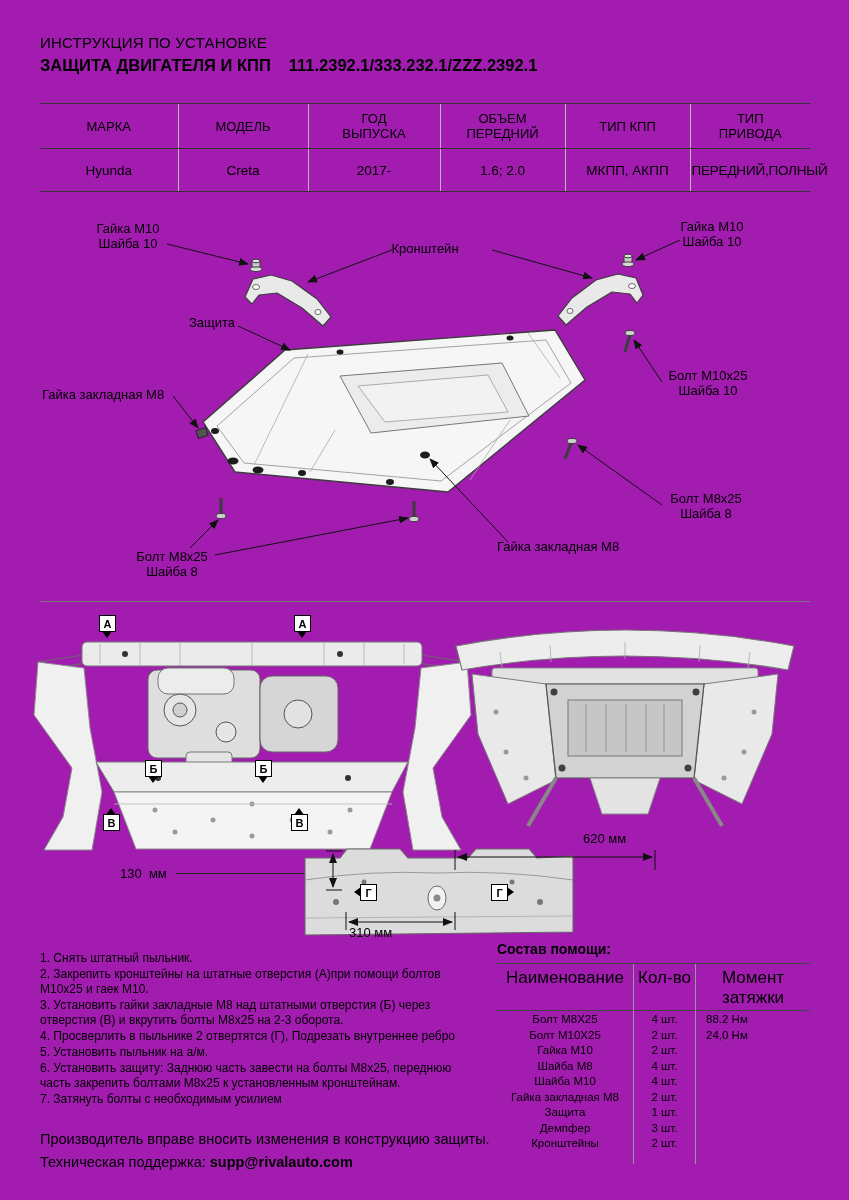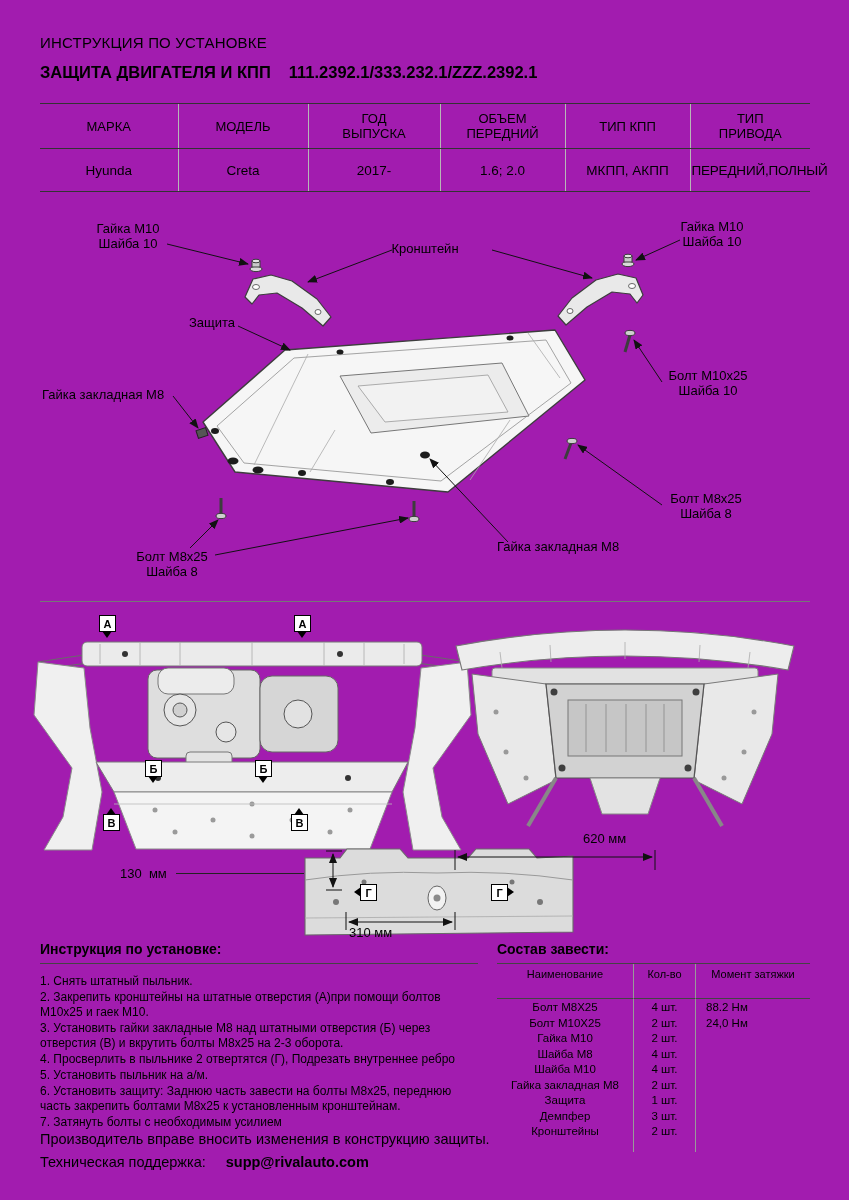--- a/index.html
+++ b/index.html
@@ -1,21 +1,21 @@
 <!DOCTYPE html>
 <html><head>
 <meta charset="utf-8">
 <style>
   html,body{margin:0;padding:0;background:#fff;}
   .page{position:relative;width:849px;height:1200px;background:#a21caf;overflow:hidden;
         font-family:"Liberation Sans",sans-serif;color:#000;}
 
   
   .hdr1{position:absolute;left:40px;top:34px;font-size:15px;letter-spacing:.2px;}
-  .hdr2{position:absolute;left:40px;top:63px;font-size:16.5px;font-weight:bold;}
+  .hdr2{position:absolute;left:40px;top:56px;font-size:16.5px;font-weight:bold;}
   .hdr2 .codes{margin-left:18px;}
 
   
   .spec{position:absolute;left:40px;top:103px;width:770px;border-collapse:collapse;table-layout:fixed;}
   .spec th{font-weight:normal;font-size:13px;line-height:15px;white-space:pre-line;text-align:center;
            vertical-align:middle;height:42px;border-top:1.4px solid #333;border-bottom:1px solid #333;}
   .spec td{font-size:13.5px;text-align:center;vertical-align:middle;height:40px;border-bottom:1.4px solid #333;}
   .spec th + th,.spec td + td{border-left:1px solid #b7b7b7;}
   .cond{font-size:11px;letter-spacing:-.2px;}
 
@@ -44,29 +44,29 @@
   .dim-connector{position:absolute;left:176px;top:873px;width:128px;border-top:1px solid #222;}
 
   
   .sec-title{font-size:14px;font-weight:bold;padding-bottom:6px;border-bottom:1px solid #444;}
   .instr{position:absolute;left:40px;top:941px;width:438px;}
   .steps{margin-top:10px;font-size:12px;line-height:1.25;}
   .step{margin-bottom:1px;}
 
   .hw{position:absolute;left:497px;top:941px;width:313px;}
   .hw-grid{display:grid;grid-template-columns:136px 62px 1fr;margin-top:0;}
-  .hw-head{border-bottom:1px solid #444;padding:4px 0 18px;font-size:11px;text-align:center;}
+  .hw-head{border-bottom:1px solid #444;padding:4px 0 2px;font-size:17px;text-align:center;}
   .hw-cell{font-size:11.5px;line-height:14.5px;text-align:center;padding-top:1px;}
   .colsep{border-left:1px solid #999;}
   .hw-cell.torque{text-align:left;padding-left:10px;}
   .hw-pad{height:12px;}
 
   .footer1{position:absolute;left:40px;top:1131px;font-size:14.5px;}
   .footer2{position:absolute;left:40px;top:1154px;font-size:14.5px;}
-  .footer2 b{margin-left:20px;}
+  .footer2 b{margin-left:4px;}
 </style>
 </head>
 <body>
 
 <div class="page">
 
   <div class="hdr1">ИНСТРУКЦИЯ ПО УСТАНОВКЕ</div>
   <div class="hdr2">
     <span>ЗАЩИТА ДВИГАТЕЛЯ И КПП</span><span class="codes">111.2392.1/333.232.1/ZZZ.2392.1</span>
   </div>
@@ -330,34 +330,33 @@
   <div class="marker m-down" style="left:99px;top:615px;">А</div>
   <div class="marker m-down" style="left:294px;top:615px;">А</div>
   <div class="marker m-down" style="left:145px;top:760px;">Б</div>
   <div class="marker m-down" style="left:255px;top:760px;">Б</div>
   <div class="marker m-up" style="left:103px;top:814px;">В</div>
   <div class="marker m-up" style="left:291px;top:814px;">В</div>
   <div class="marker m-left" style="left:360px;top:884px;">Г</div>
   <div class="marker m-right" style="left:491px;top:884px;">Г</div>
 
   <div class="instr">
-    <div class="sec-title">Инструкция по установке:</div>
     <div class="steps">
       <div class="step">1. Снять штатный пыльник.</div>
       <div class="step">2. Закрепить кронштейны на штатные отверстия (А)при помощи болтов М10х25 и гаек М10.</div>
       <div class="step">3. Установить гайки закладные М8 над штатными отверстия (Б) через отверстия (В) и вкрутить болты М8х25 на 2-3 оборота.</div>
       <div class="step">4. Просверлить в пыльнике 2 отвертятся (Г), Подрезать внутреннее ребро</div>
       <div class="step">5. Установить пыльник на а/м.</div>
       <div class="step">6. Установить защиту: Заднюю часть завести на болты М8х25, переднюю часть закрепить болтами М8х25 к установленным кронштейнам.</div>
       <div class="step">7. Затянуть болты с необходимым усилием</div>
     </div>
   </div>
 
   <div class="hw">
-    <div class="sec-title">Состав завести:</div>
+    <div class="sec-title">Состав помощи:</div>
     <div class="hw-grid">
       <div class="hw-head">Наименование</div>
       <div class="hw-head colsep">Кол-во</div>
       <div class="hw-head colsep">Момент затяжки</div>
 
       <div class="hw-cell">Болт М8Х25</div>
       <div class="hw-cell colsep">4 шт.</div>
       <div class="hw-cell colsep torque">88.2 Нм</div>
 
       <div class="hw-cell">Болт М10Х25</div>

